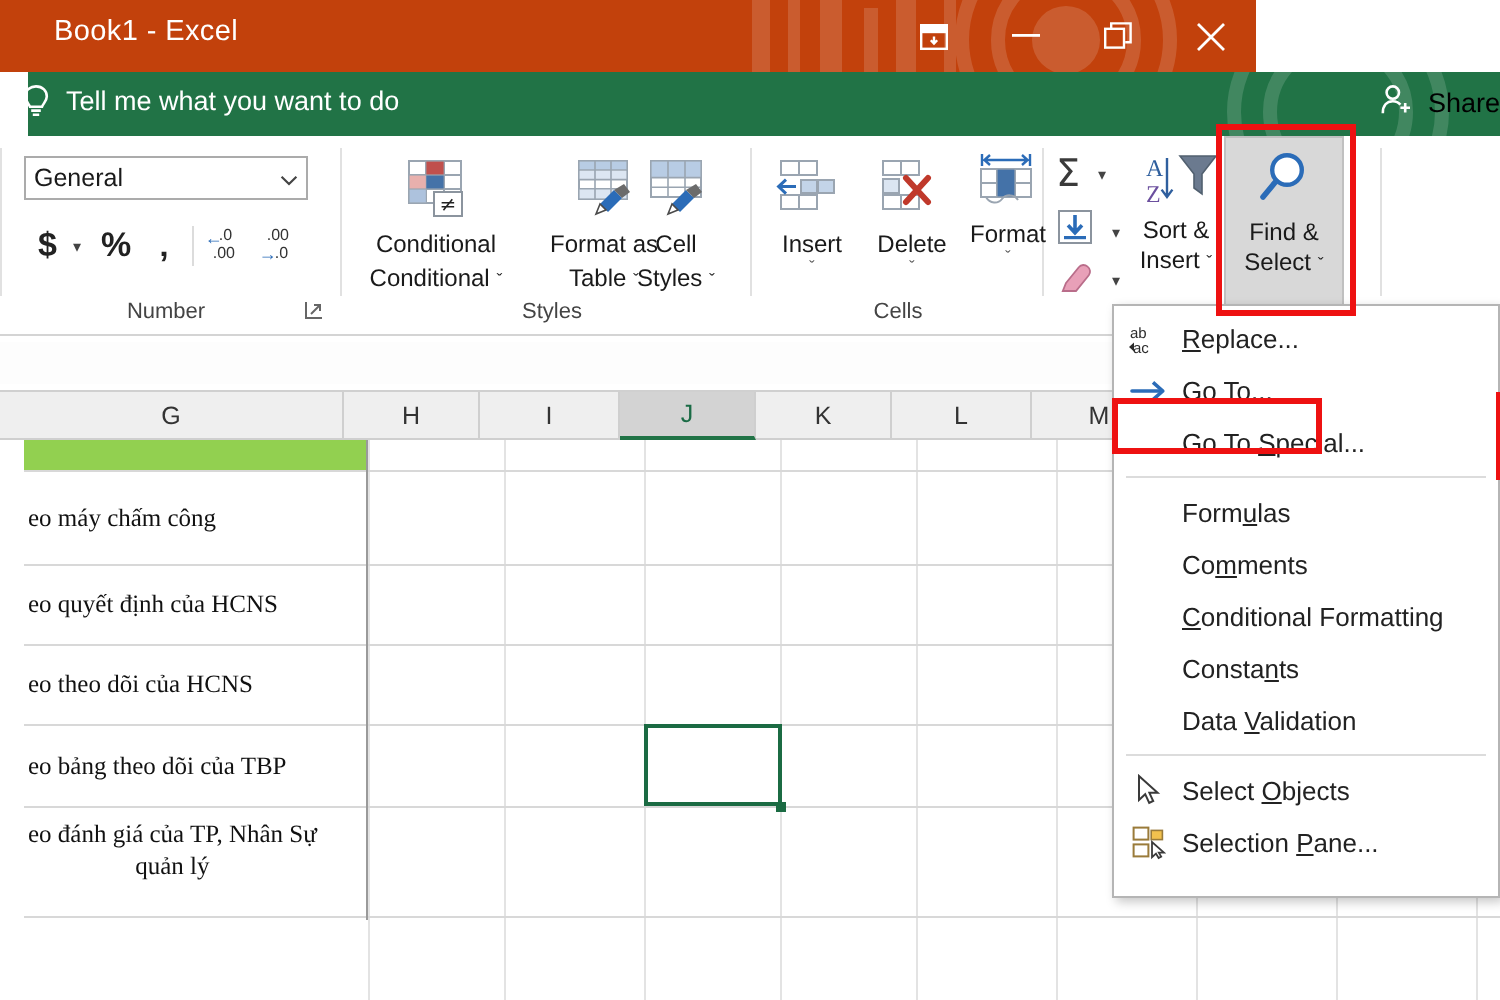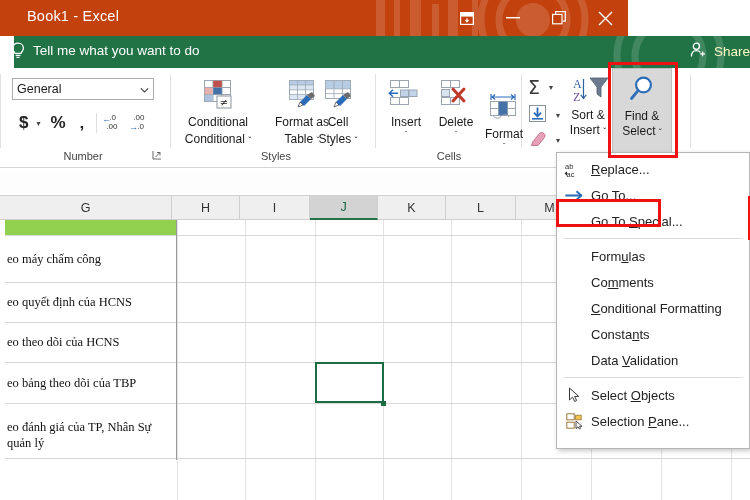--- a/index.html
+++ b/index.html
@@ -35,21 +35,21 @@
     background: #217346; overflow: hidden; margin-left: 9px;
   }
   .tellme-deco { position: absolute; top: -36px; right: 0; width: 280px; height: 80px; opacity: .14; }
   .bulb-icon { position: absolute; left: -4px; top: 6px; color: #ffffff; }
   .tellme-text {
     position: absolute; left: 19px; top: 7px;
     color: #ffffff; font-size: 13.5px;
   }
   .share-btn {
     position: absolute; right: 14px; top: 6px;
-    color: #fef9c3; font-size: 13.5px;
+    color: #000000; font-size: 13.5px;
     display: flex; align-items: center; gap: 6px;
   }
 
   
   .ribbon {
     position: absolute; left: 0; top: 68px; width: 750px; height: 100px;
     background: #ffffff; border-bottom: 1px solid #d4d4d4;
   }
   .rb-sep {
     position: absolute; top: 6px; width: 1px; height: 74px; background: #e1e1e1;
@@ -118,21 +118,21 @@
   .colhdr {
     position: absolute; top: 0; left: 0; width: 750px; height: 24px;
     background: #efefef; border-bottom: 1px solid #cfcfcf;
   }
   .colcell {
     position: absolute; top: 0; height: 24px;
     display: flex; align-items: center; justify-content: center;
     font-size: 12.5px; color: #333; border-right: 1px solid #cfcfcf;
   }
   .colcell.sel { background: #d3d3d3; color: #1a6b45; border-bottom: 2px solid #217346; }
-  .gridbody { position: absolute; left: 5px; top: 24px; width: 702px; height: 280px; background: #fff; }
+  .gridbody { position: absolute; left: 12px; top: 24px; width: 702px; height: 280px; background: #fff; }
   .gl-v { position: absolute; top: 0; width: 1px; height: 280px; background: #e3e3e3; }
   .gl-h { position: absolute; left: 0; width: 750px; height: 1px; background: #d8d8d8; }
   .gcell-g {
     position: absolute; left: 0; font-size: 12.5px; color: #111;
     font-family: "Liberation Serif", serif;
     padding-left: 2px; line-height: 16px;
     display: flex; align-items: center;
   }
   .greenfill { position: absolute; left: 0; background: #92d050; }
   .gcol-border { position: absolute; width: 1px; background: #9a9a9a; }
@@ -382,21 +382,21 @@
               <rect x="14.5" y="19.5" width="9" height="7"></rect>
             <rect x="5.5" y="11.5" width="8" height="7" fill="#dbe5f1"></rect>
           </g>
           <path d="M17 11 L28 23 M28 11 L17 23" stroke="#c0392b" stroke-width="3" fill="none" stroke-linecap="round"></path>
         </svg>
       </div>
       <div class="tx">Delete</div>
       <div class="cr">ˇ</div>
     </div>
 
-    <div class="cbtn" style="left:480px; top:20px;">
+    <div class="cbtn" style="left:480px; top:3px;">
       <div class="ic">
         <svg width="40" height="34" viewBox="0 0 40 34">
           <path d="M7 4 L7 10 M31 4 L31 10 M9 7 L29 7 M11 4.5 L8.2 7 L11 9.5 M27 4.5 L29.8 7 L27 9.5" fill="none" stroke="#2b6cb8" stroke-width="1.2"></path>
           <g stroke="#9aa5b1" stroke-width="1" fill="#ffffff">
             <rect x="6.5" y="11.5" width="25" height="14"></rect>
             <path d="M14.5 11.5 V25.5 M23.5 11.5 V25.5 M6.5 18.5 H31.5"></path>
           </g>
           <rect x="14.8" y="11.8" width="8.4" height="13.4" fill="#4472a8"></rect>
           <path d="M9 25.5 C11 29 15 29 17 26.5 C19 24 23 24 25 27" fill="none" stroke="#9aa5b1" stroke-width="1"></path>
         </svg>
@@ -503,21 +503,21 @@
       <div class="gl-h" style="top:183px;"></div>
       <div class="gl-h" style="top:238px;"></div>
 
       <div class="greenfill" style="top:0px; width:172px; height:15px;"></div>
       <div class="gcol-border" style="left:171px; top:0px; height:240px;"></div>
 
       <div class="gcell-g" style="top:15px;  height:47px;">eo máy chấm công</div>
       <div class="gcell-g" style="top:62px;  height:40px;">eo quyết định của HCNS</div>
       <div class="gcell-g" style="top:102px; height:40px;">eo theo dõi của HCNS</div>
       <div class="gcell-g" style="top:142px; height:41px;">eo bảng theo dõi của TBP</div>
-      <div class="gcell-g" style="top:183px; height:55px; white-space:pre-line; align-items:flex-start; padding-top:16px;">eo đánh giá của TP, Nhân Sự
+      <div class="gcell-g" style="top:183px; height:55px; white-space:pre-line; align-items:flex-start; padding-top:6px;text-align:center;">eo đánh giá của TP, Nhân Sự
 quản lý</div>
 
       <div class="selcell" style="left:310px; top:142px; width:69px; height:41px;"></div>
       <div class="fillhandle" style="left:376px; top:181px;"></div>
     </div>
   </div>
 
   <div class="menu">
 
 

